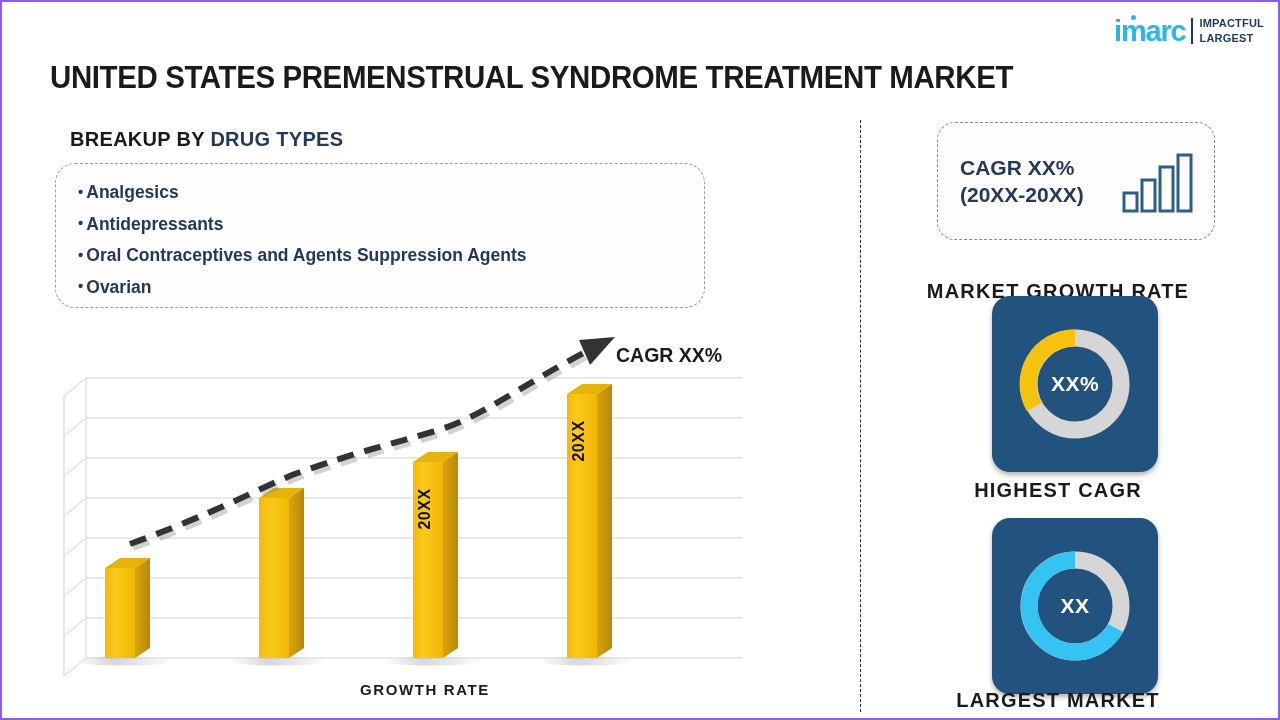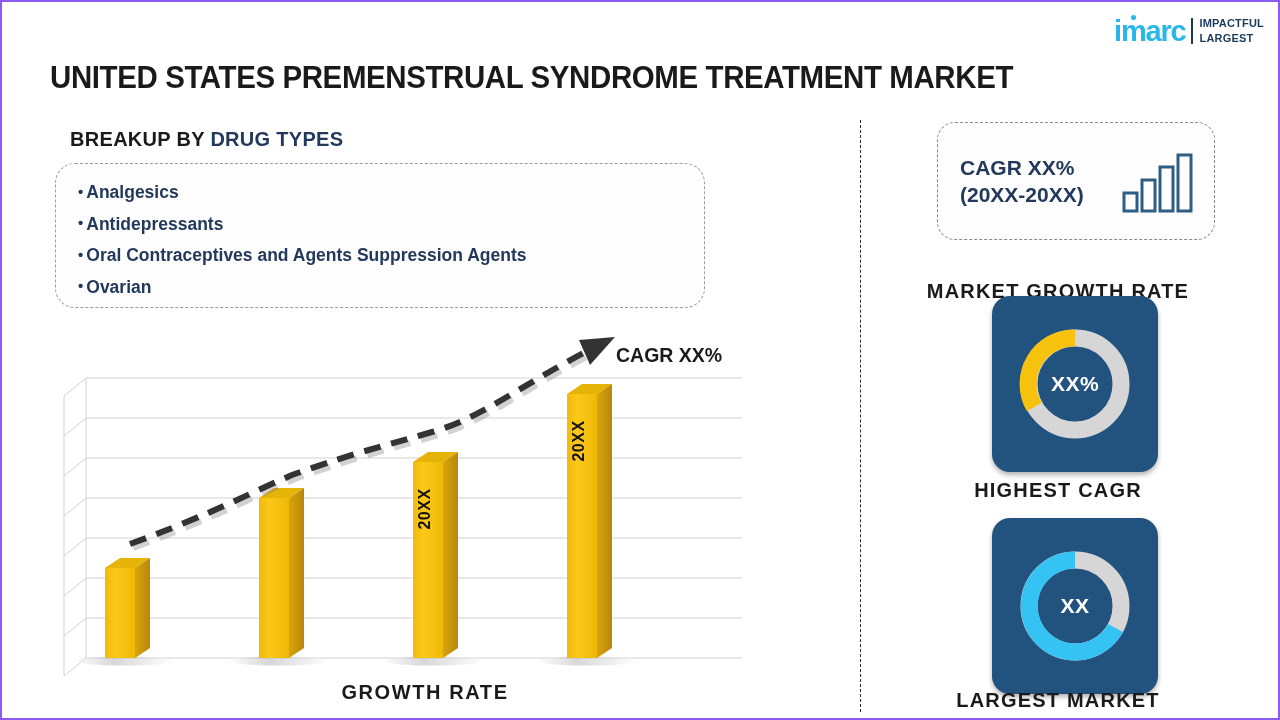--- a/index.html
+++ b/index.html
@@ -63,21 +63,21 @@
     font-size: 17.5px; font-weight: bold; color: #23395B;
     line-height: 30.5px; white-space: nowrap;
   }
   .seg-bullet { font-size: 15px; position: relative; top: -1.5px; padding-right: 3px; }
 
   
   #chart { position: absolute; left: 60px; top: 330px; width: 700px; height: 390px; }
   #chart svg { display: block; }
   #chart-xlabel {
     position: absolute; left: 0; top: 349px; width: 726px;
-    text-align: center; font-size: 20px; font-weight: bold;
+    text-align: center; font-size: 15px; font-weight: bold;
     color: #1a1a1a; letter-spacing: 1.6px;
   }
   #cagr-callout {
     position: absolute; left: 554px; top: 12px;
     font-size: 19.5px; font-weight: bold; color: #1a1a1a; white-space: nowrap;
   }
   .bar-label {
     position: absolute; font-size: 16px; font-weight: bold; color: #111111;
     transform: rotate(-90deg); transform-origin: center center; letter-spacing: 0.5px;
   }

